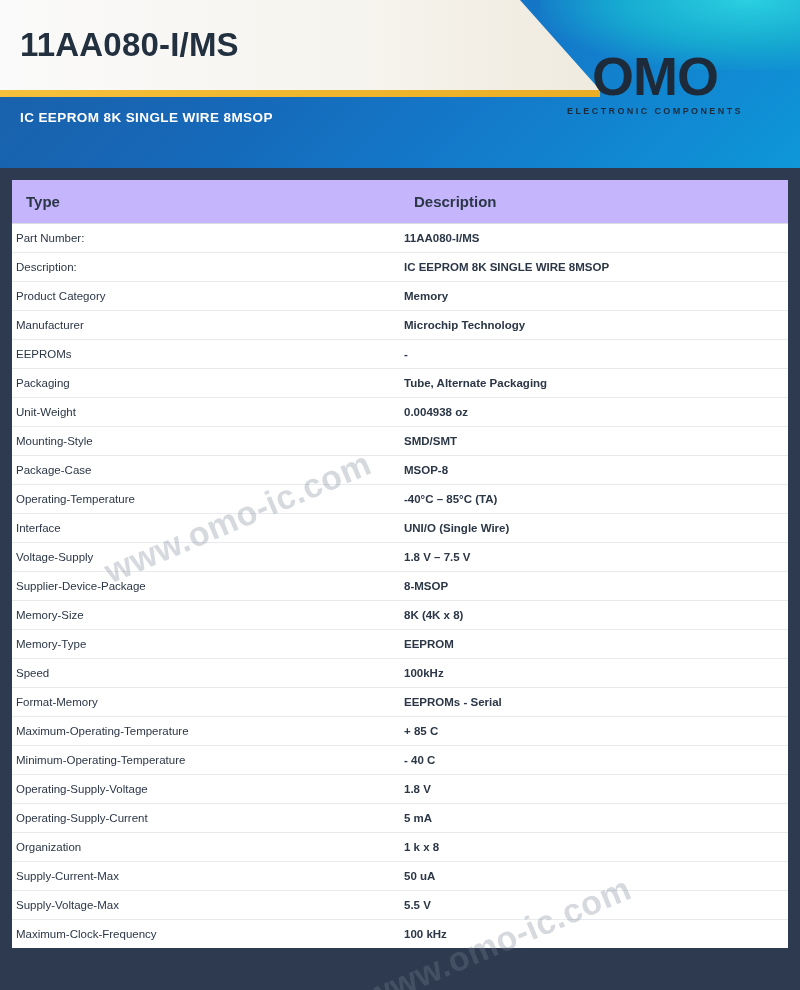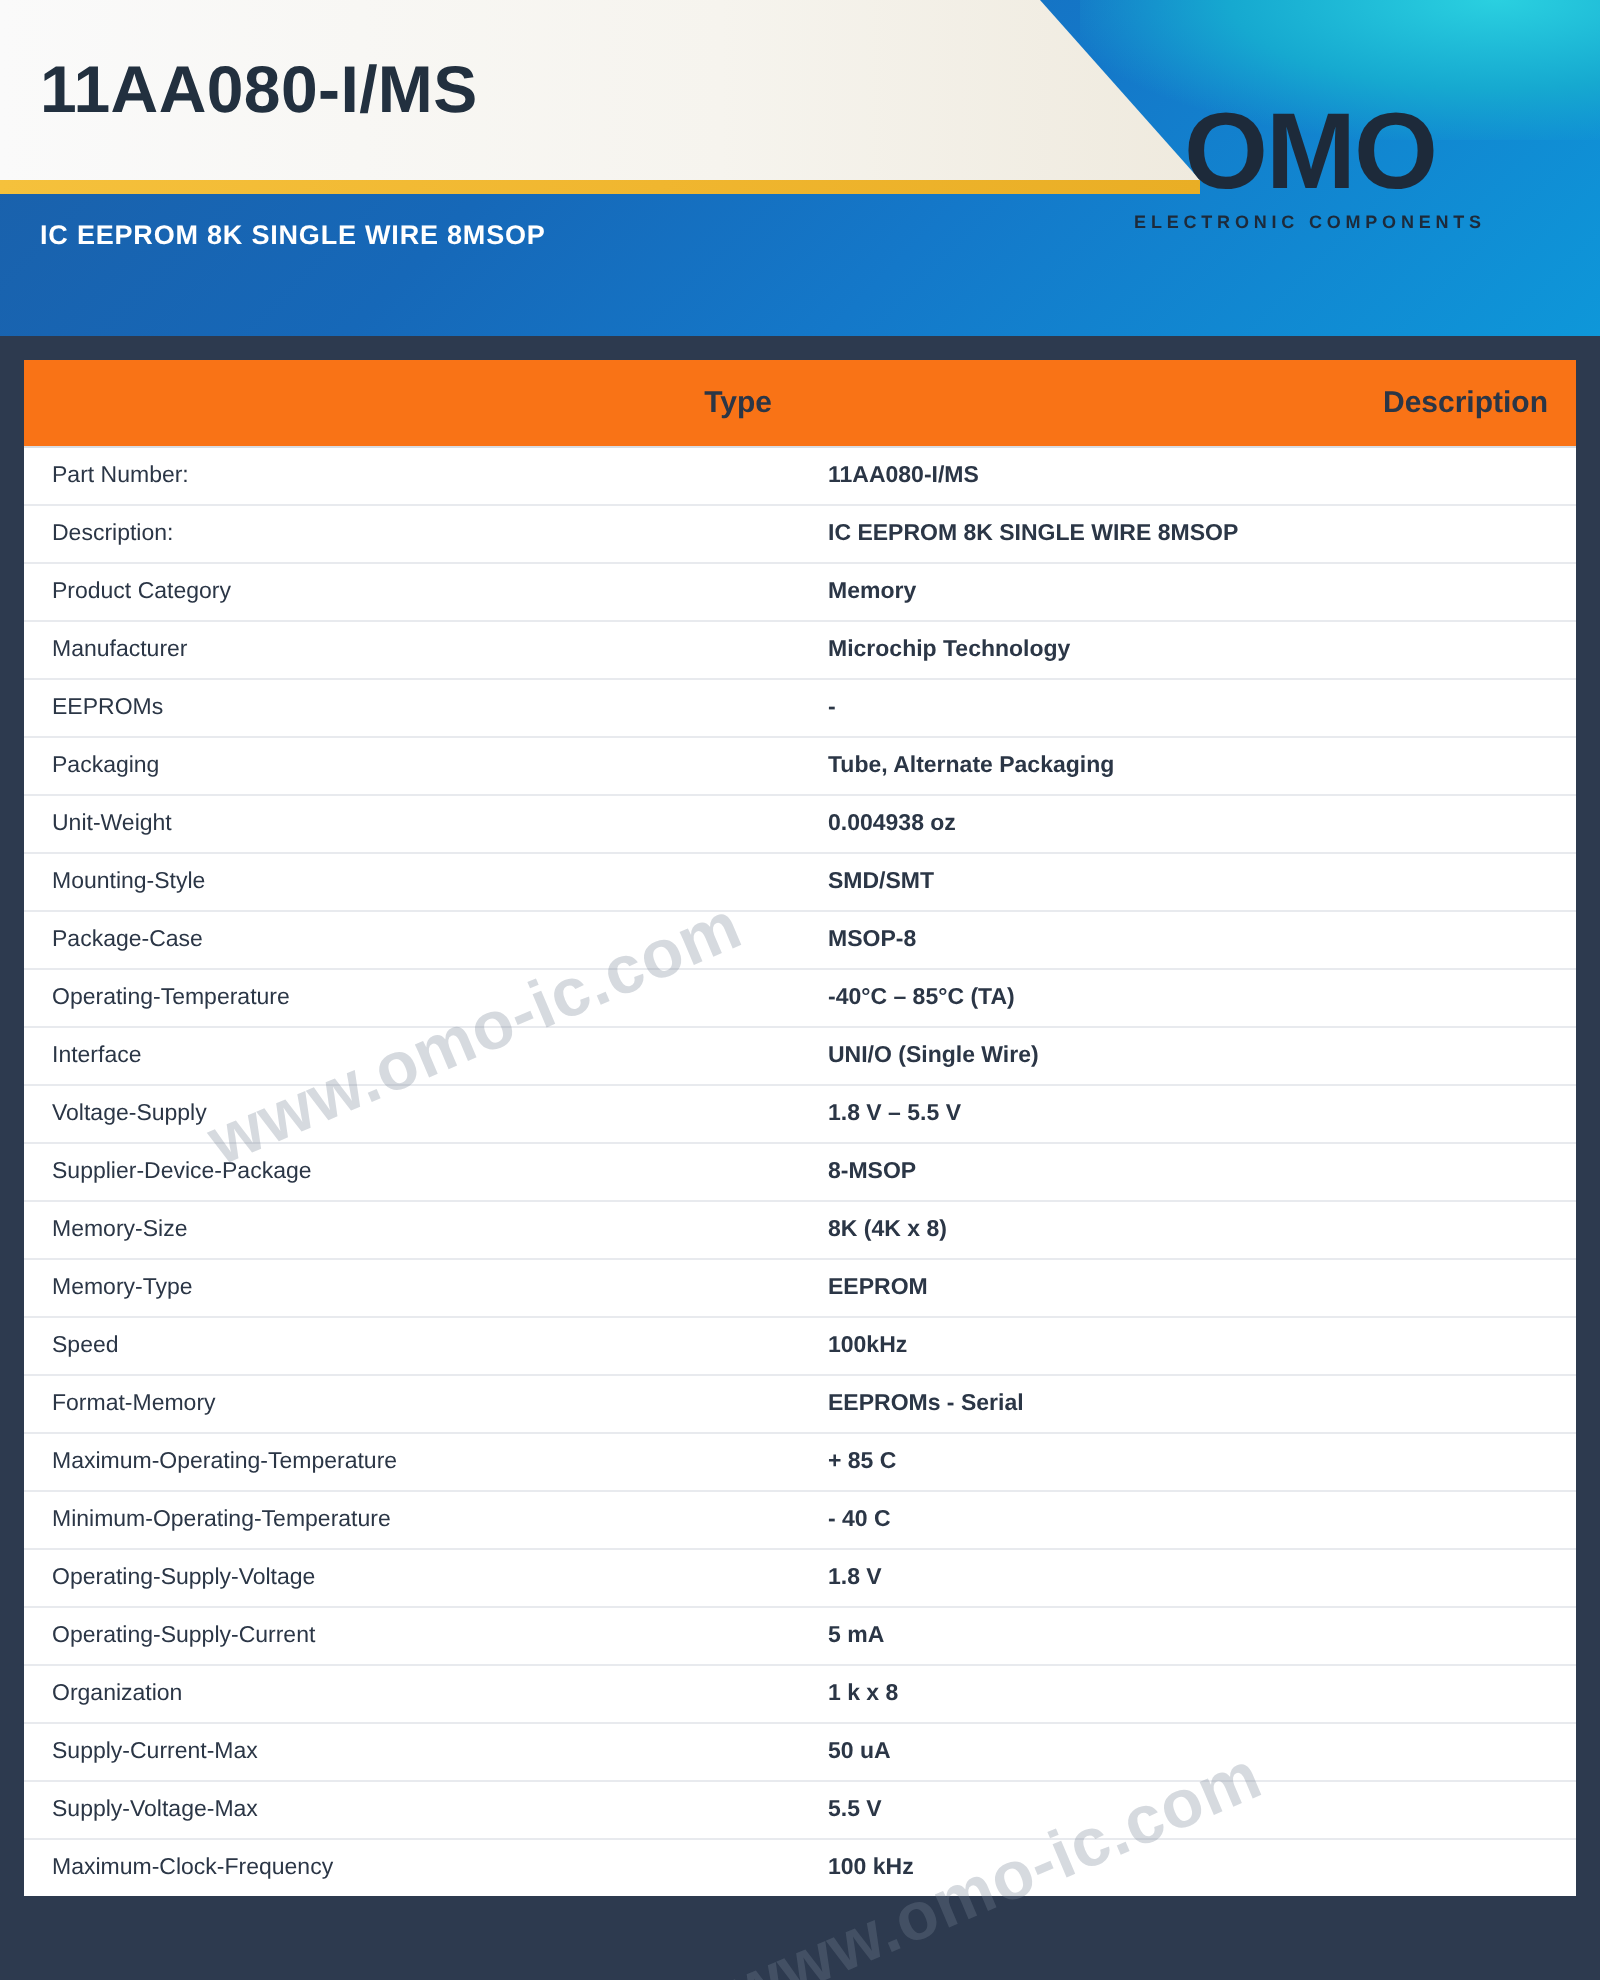--- a/index.html
+++ b/index.html
@@ -89,33 +89,33 @@
     position: relative;
     padding: 12px 12px 0 12px;
   }
   table {
     width: 776px;
     border-collapse: collapse;
     background: #ffffff;
     table-layout: fixed;
   }
   th {
-    text-align: right;
+    text-align: left;
     font-size: 15px;
     font-weight: bold;
     color: #2b3646;
     padding: 13px 14px;
-    background: #f97316;
+    background: #c4b5fd;
     border-bottom: 1px solid #d9dde3;
     margin-left: 33px;
   }
   td {
     font-size: 11.5px;
     color: #2b3646;
-    padding: 8px 14px;
+    padding: 8px 4px;
     border-bottom: 1px solid #e8eaee;
     vertical-align: middle;
     height: 27px;
   }
   td.key { width: 240px; font-weight: normal; }
   td.val { font-weight: bold; }
   tbody tr:last-child td { border-bottom: none; }
 
   
   .wm {
@@ -198,21 +198,21 @@
         <tr>
           <td class="key">Operating-Temperature</td>
           <td class="val">-40°C – 85°C (TA)</td>
         </tr>
         <tr>
           <td class="key">Interface</td>
           <td class="val">UNI/O (Single Wire)</td>
         </tr>
         <tr>
           <td class="key">Voltage-Supply</td>
-          <td class="val">1.8 V – 5.5 V</td>
+          <td class="val">1.8 V – 7.5 V</td>
         </tr>
         <tr>
           <td class="key">Supplier-Device-Package</td>
           <td class="val">8-MSOP</td>
         </tr>
         <tr>
           <td class="key">Memory-Size</td>
           <td class="val">8K (4K x 8)</td>
         </tr>
         <tr>

